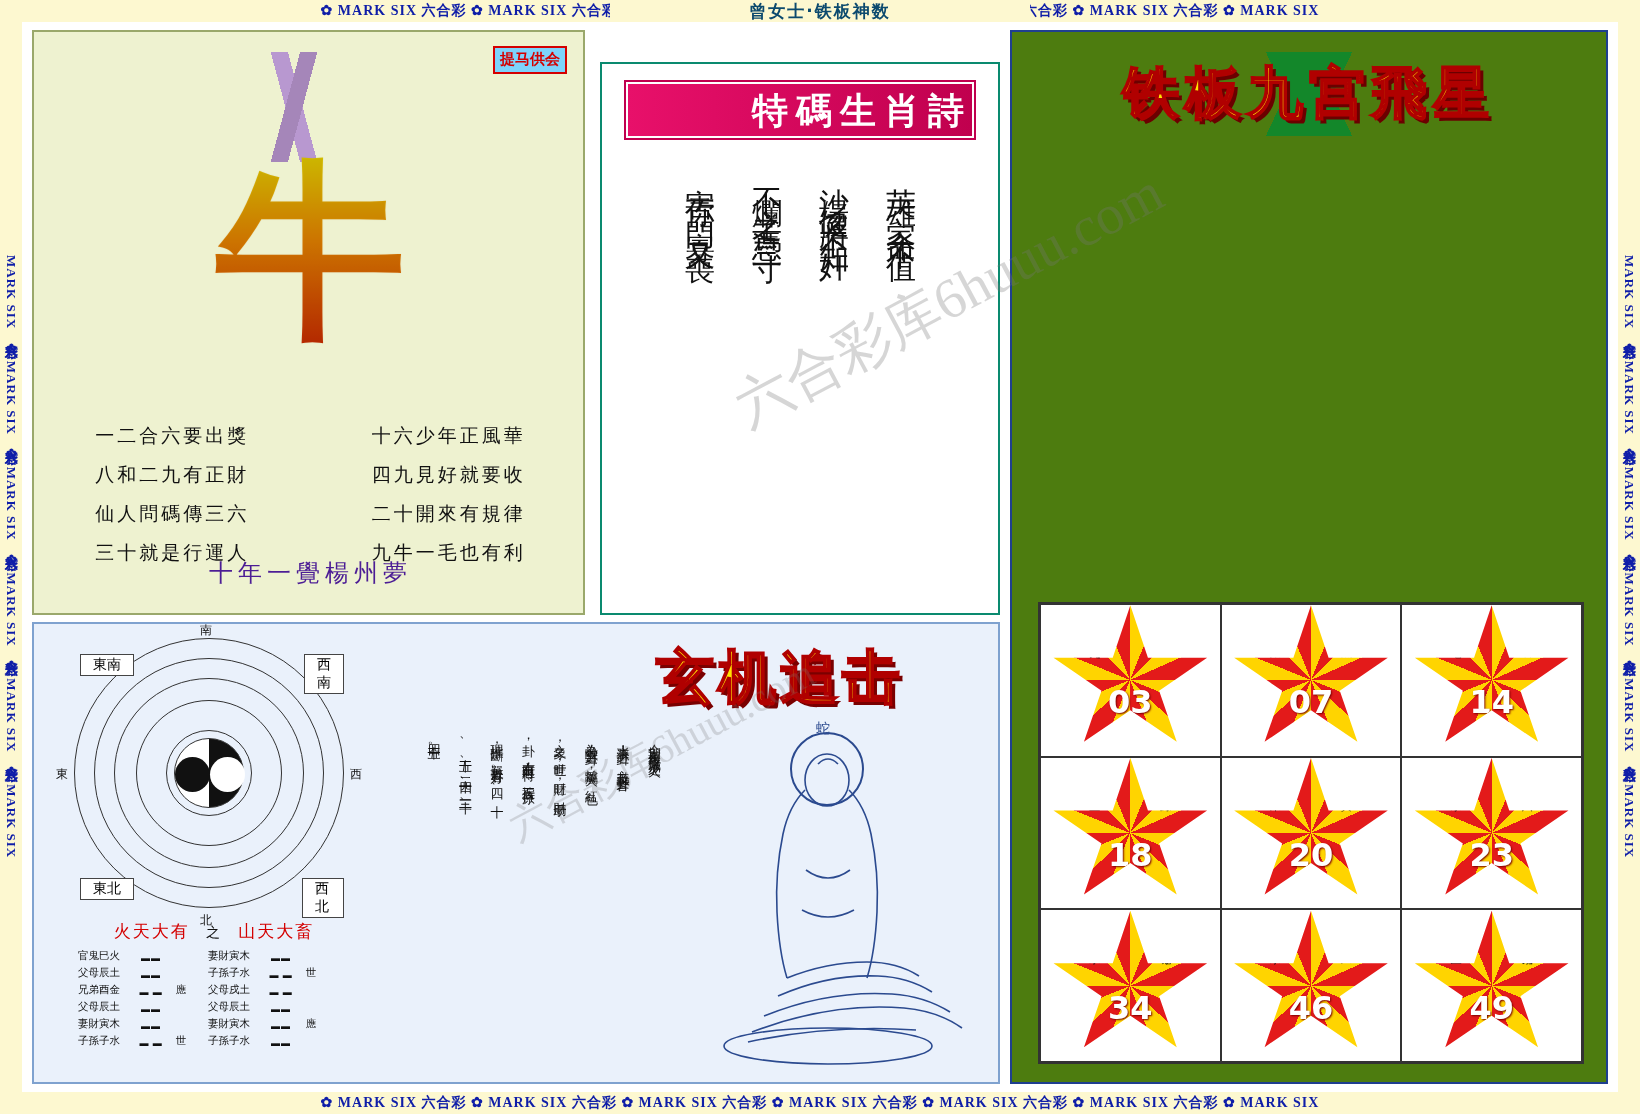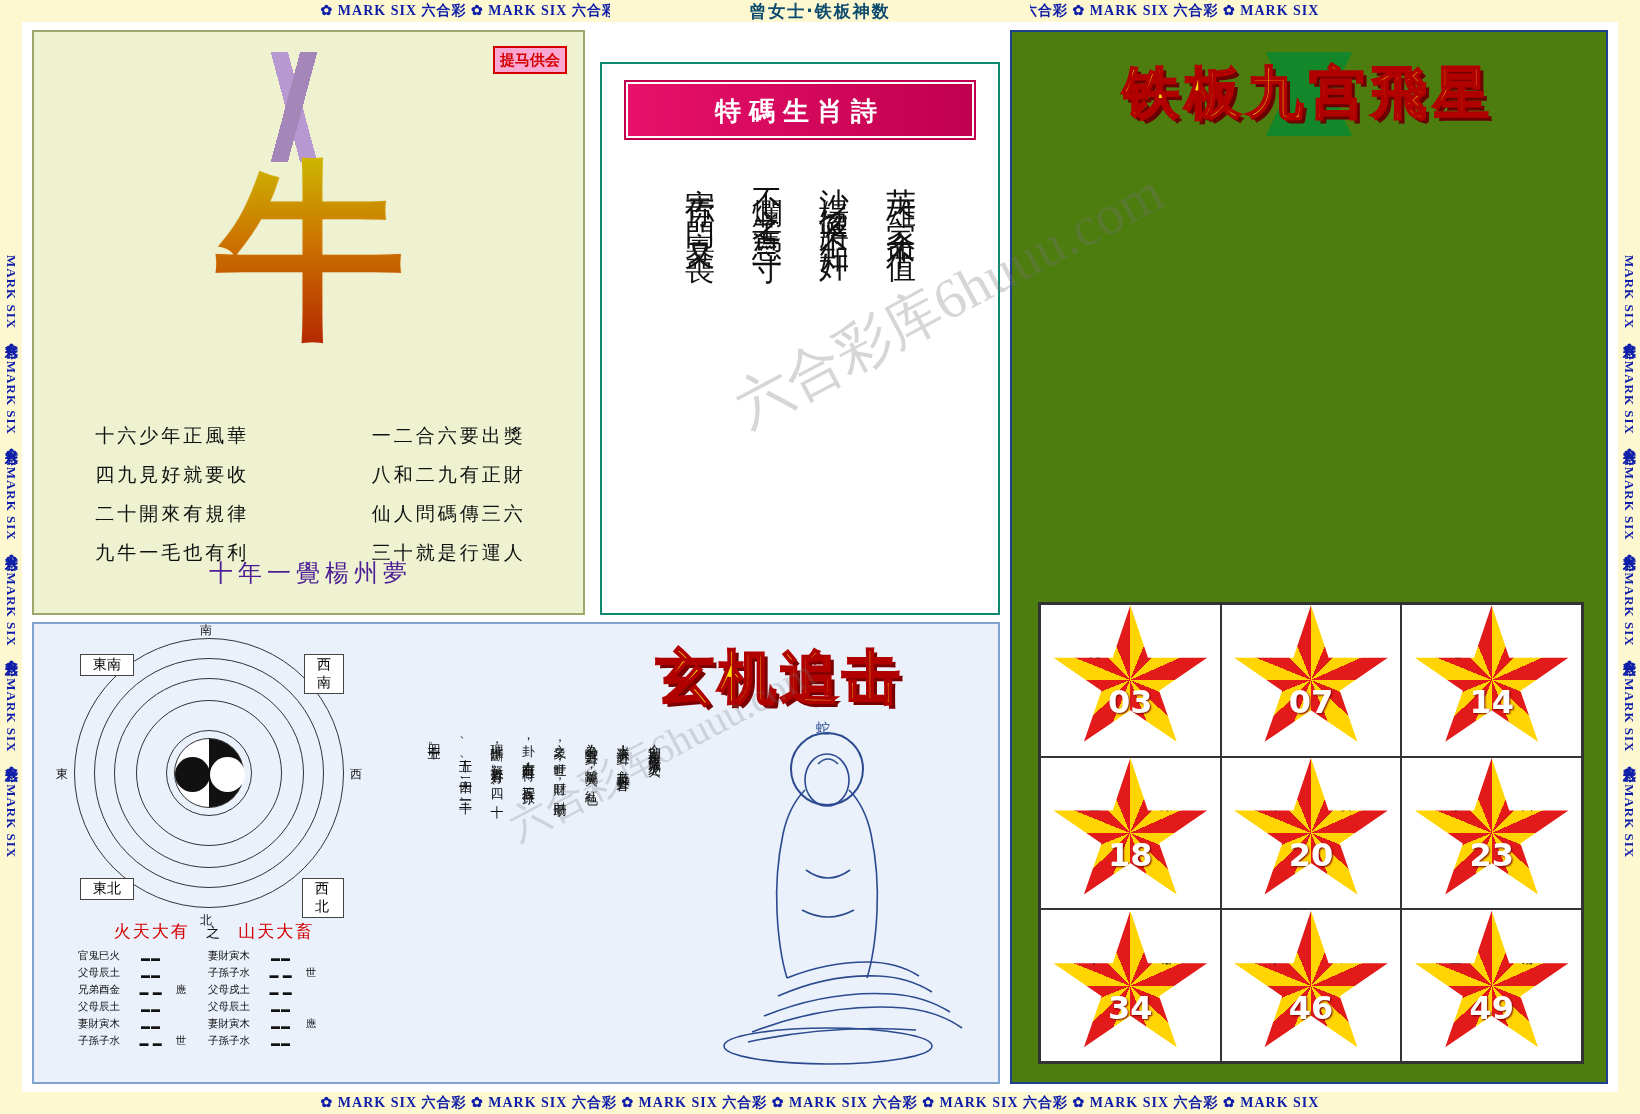--- a/index.html
+++ b/index.html
@@ -78,22 +78,22 @@
     background:
       linear-gradient(105deg, transparent 48%, #6b2fa8 48%, #6b2fa8 52%, transparent 52%),
       linear-gradient(75deg, transparent 48%, #8d4fd0 48%, #8d4fd0 52%, transparent 52%);
     opacity:.55;
     z-index:0;
   }
   .badge-ma {
     position:absolute; right:16px; top:14px;
     border:2px solid #d40000; color:#d40000;
     font-size:15px; font-weight:bold; line-height:1.05;
-    padding:4px 5px; background:#f9a8d4;
-    font-family:Liberation Sans, sans-serif;
+    padding:4px 5px; background:#7dd3fc;
+    font-family:Liberation Serif, serif;
   }
   .big-niu {
     position:absolute; top:125px; left:0; width:553px;
     text-align:center;
     font-size:190px; font-weight:bold; line-height:1;
     font-family:"DejaVu Sans", sans-serif;
     background:linear-gradient(180deg,#ffe400 0%,#ff9000 45%,#e03000 100%);
     -webkit-background-clip:text; background-clip:text;
     color:transparent;
     text-shadow:0 0 1px rgba(0,0,0,.2);
@@ -113,22 +113,22 @@
   
   #p-poem {
     left:578px; top:40px; width:400px; height:553px;
     background:#ffffff; border:2px solid #0a8a6f;
   }
   .poem-head {
     margin:18px auto 16px; width:348px; height:56px;
     background:linear-gradient(90deg,#e8106a,#c0004e);
     border:2px solid #fff;
     box-shadow:0 0 0 2px #c0004e;
-    text-align:center; line-height:54px;
-    color:#ffffff; font-size:26px; font-weight:bold; letter-spacing:8px;
+    text-align:right; line-height:54px;
+    color:#ffffff; font-size:36px; font-weight:bold; letter-spacing:8px;
     font-family:"DejaVu Sans", sans-serif;
   }
   .poem-body {
     margin-top:26px; height:420px;
     display:flex; flex-direction:row-reverse; justify-content:center; gap:26px;
     font-family:"Liberation Serif", serif;
   }
   .poem-line {
     writing-mode:vertical-rl; text-orientation:upright;
     font-size:30px; letter-spacing:11px; color:#111;
@@ -335,30 +335,30 @@
 
   <div class="panel" id="p-wealth">
     <div class="spike"></div>
     <div class="badge-ma">
       <span>提马供会</span>
     </div>
     <div class="big-niu">牛</div>
 
     <div class="verse-wrap">
       <div class="verse-col">
+        <div>一二合六要出獎</div>
+        <div>八和二九有正財</div>
+        <div>仙人問碼傳三六</div>
+        <div>三十就是行運人</div>
+      </div>
+      <div class="verse-col">
         <div>十六少年正風華</div>
         <div>四九見好就要收</div>
         <div>二十開來有規律</div>
         <div>九牛一毛也有利</div>
-      </div>
-      <div class="verse-col">
-        <div>一二合六要出獎</div>
-        <div>八和二九有正財</div>
-        <div>仙人問碼傳三六</div>
-        <div>三十就是行運人</div>
       </div>
     </div>
     <div class="wealth-foot">十年一覺楊州夢</div>
   </div>
 
   <div class="panel" id="p-poem">
     <div class="poem-head">特碼生肖詩</div>
     <div class="poem-body">
       <div class="poem-line">英雄一家命不值</div>
       <div class="poem-line">沙場健將不知奸</div>

